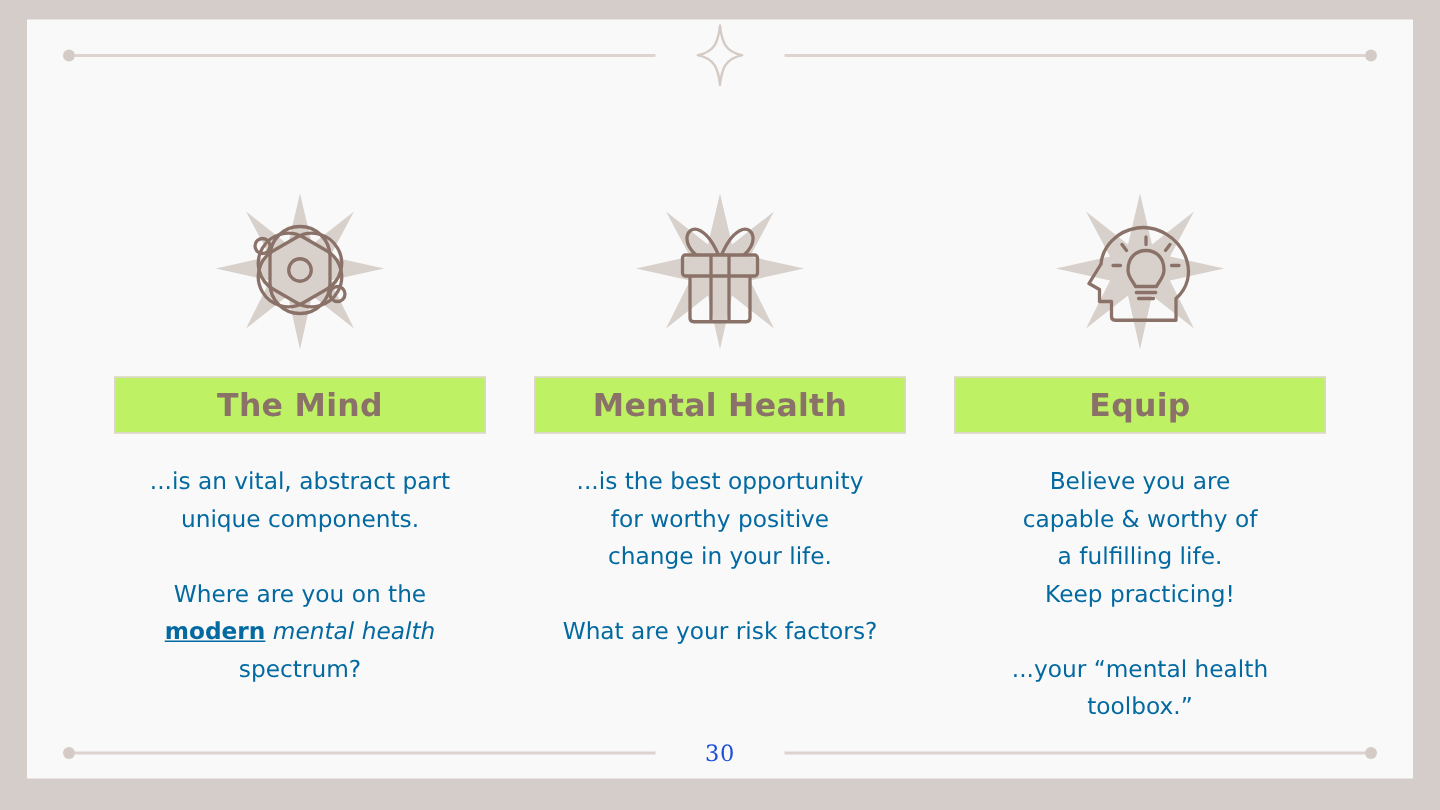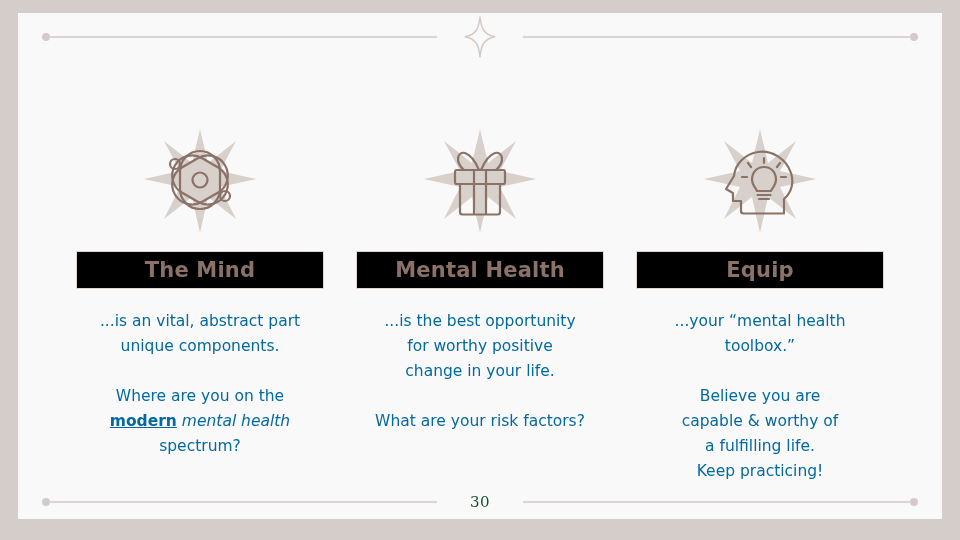--- a/index.html
+++ b/index.html
@@ -70,21 +70,21 @@
     flex: 0 0 auto;
     width: 86px;
     display: flex;
     align-items: center;
     justify-content: center;
   }
   .sparkle-icon { display: block; }
   .page-number {
     font-family: "DejaVu Serif", serif;
     font-size: 15px;
-    color: #14532d;
+    color: #1d4ed8;
     letter-spacing: .5px;
     line-height: 1;
   }
 
   
   .columns {
     position: absolute;
     left: 0;
     top: 110px;
     width: 924px;
@@ -108,21 +108,21 @@
     align-items: center;
     justify-content: center;
   }
   .icon-badge svg { display: block; }
 
   .col-title-box {
     margin-top: 12px;
     width: 100%;
     height: 38px;
     border: 1.5px solid #ded5d0;
-    background: #000000;
+    background: #bef264;
     display: flex;
     align-items: center;
     justify-content: center;
     box-sizing: border-box;
   }
   .col-title {
     font-family: "DejaVu Sans", sans-serif;
     font-size: 21px;
     font-weight: 600;
     color: #8a7268;
@@ -246,29 +246,29 @@
               <path d="M64 33 L64 38 M48 38 L51 42 M80 38 L77 42
                        M42 52 L47 52 M86 52 L81 52"></path>
             </g>
           </svg>
         </div>
         <div class="col-title-box">
           <span class="col-title">Equip</span>
         </div>
         <div class="col-body">
             <div class="para">
-              <p><span>...your “mental health</span></p>
-              <p><span>toolbox.”</span></p>
-            </div>
-            <div class="para">
               <p><span>Believe you are</span></p>
               <p><span>capable &amp; worthy of</span></p>
               <p><span>a fulfilling life.</span></p>
               <p><span>Keep practicing!</span></p>
             </div>
+            <div class="para">
+              <p><span>...your “mental health</span></p>
+              <p><span>toolbox.”</span></p>
+            </div>
           </div>
       </div>
 
     </div>
 
     <div class="rule-row bottom">
       <div class="rule-seg left">
         <span class="rule-dot"></span>
         <span class="rule-line"></span>
       </div>

